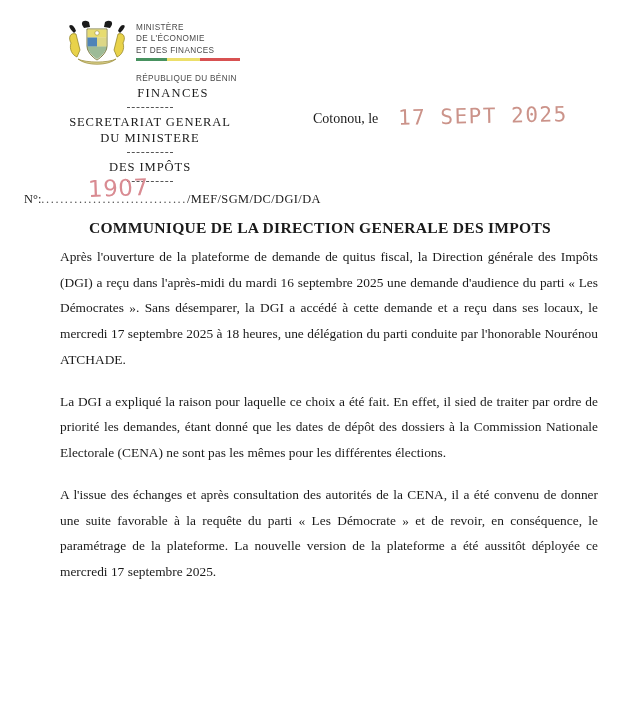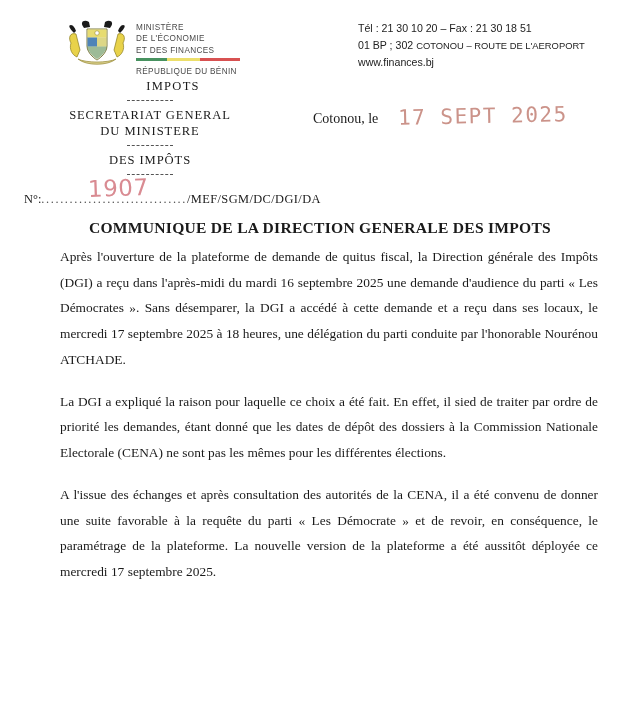--- a/index.html
+++ b/index.html
@@ -62,21 +62,21 @@
       #e8d84a 30%, #e8d84a 62%,
       #cf2b2b 62%, #cf2b2b 100%);
     opacity: 0.82;
   }
   .republic {
     font-family: "Liberation Sans", sans-serif;
     font-size: 8.2px;
     letter-spacing: 0.35px;
     color: #4a4a4a;
     text-transform: uppercase;
-    margin-top: 6px;
+    margin-top: 13px;
     white-space: nowrap;
   }
   .cabinet {
     font-size: 12.5px;
     letter-spacing: 1.3px;
     margin-top: 3px;
     text-align: center;
     padding-left: 46px;
   }
   .dash-sep {
@@ -211,38 +211,33 @@
 
       <div class="ministry-text">
         <div class="ministry-lines">MINISTÈRE</div>
         <div class="ministry-lines">DE L'ÉCONOMIE</div>
         <div class="ministry-lines">ET DES FINANCES</div>
         <div class="tricolor"></div>
         <div class="republic">RÉPUBLIQUE DU BÉNIN</div>
       </div>
     </div>
 
-    <div class="cabinet">IMPOTS</div>
+    <div class="cabinet">FINANCES</div>
     <div class="dash-sep"></div>
     <div class="dept">
       <div>SECRETARIAT GENERAL</div>
       <div>DU MINISTERE</div>
     </div>
     <div class="dash-sep"></div>
     <div class="dept">
       <div>DES IMPÔTS</div>
     </div>
     <div class="dash-sep"></div>
   </div>
 
-  <div class="lh-right">
-    <div class="contact-line">Tél : 21 30 10 20 – Fax : 21 30 18 51</div>
-    <div class="contact-line"><span>01 BP ; 302 </span><span class="contact-small">COTONOU – ROUTE DE L'AEROPORT</span></div>
-    <div class="contact-line">www.finances.bj</div>
-  </div>
 </div>
 
 <div class="dateline">
   <span class="dateline-label">Cotonou, le</span>
   <span class="date-stamp">17 SEPT 2025</span>
 </div>
 
 <div class="refline">
   <span class="ref-label">N°:</span>
   <span class="ref-dots">...................</span>

